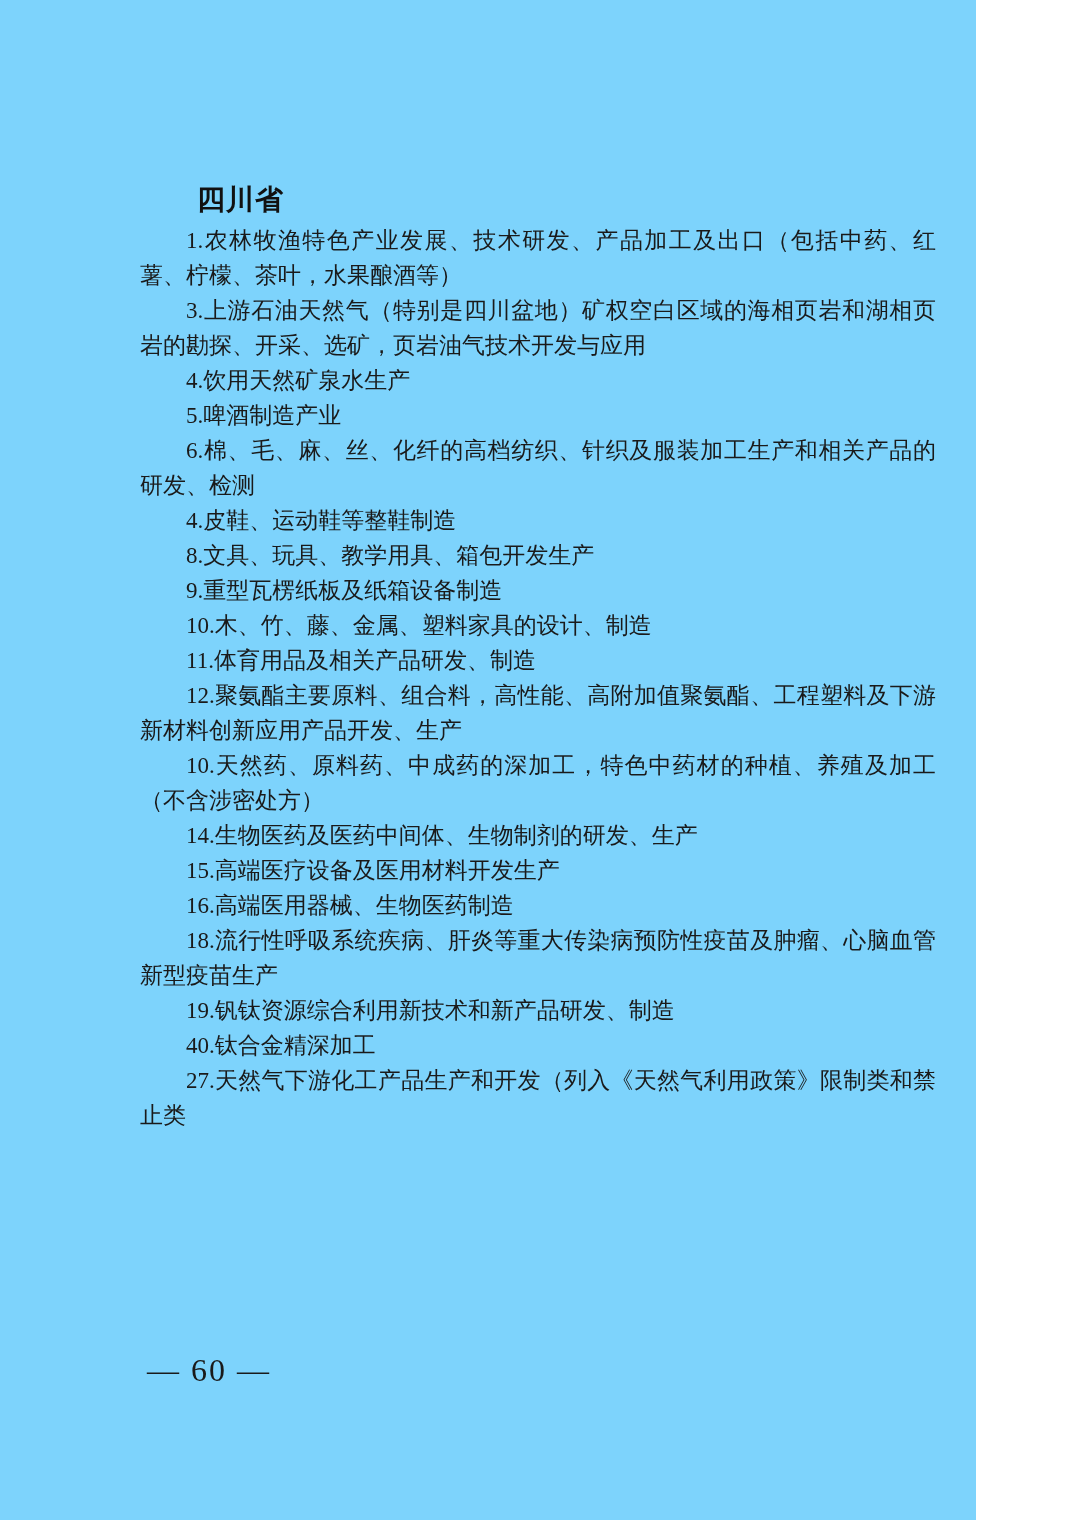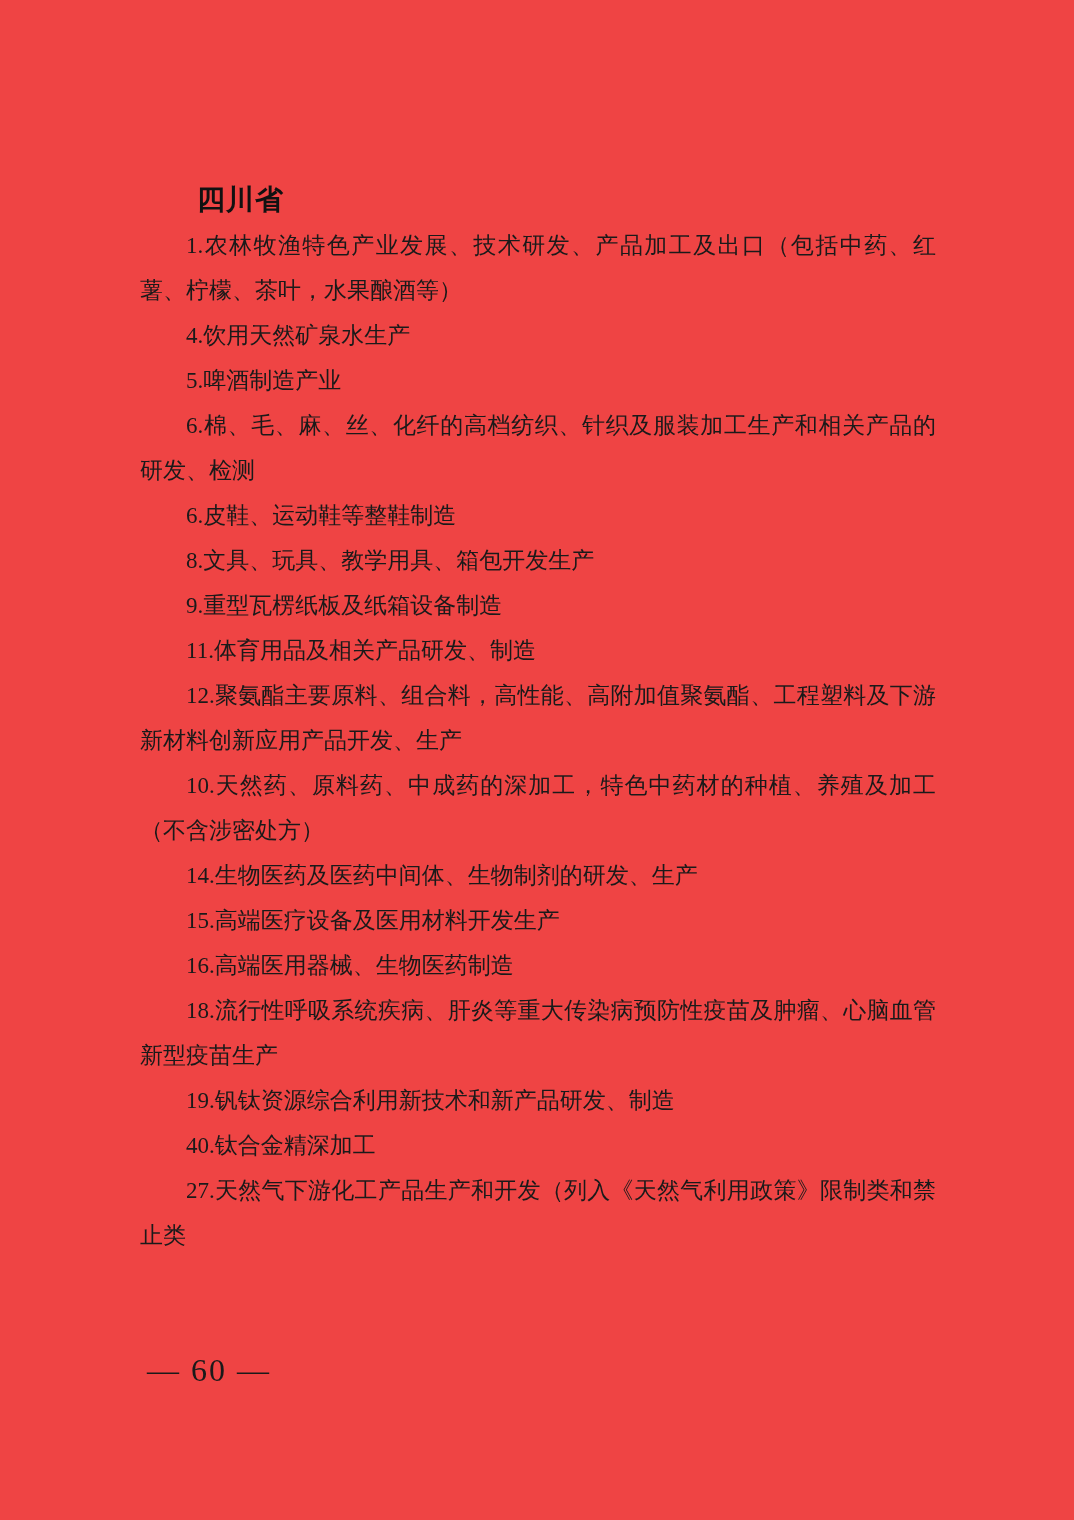--- a/index.html
+++ b/index.html
@@ -2,44 +2,44 @@
 <html><head>
 <meta charset="utf-8">
 <style>
   html, body {
     margin: 0;
     padding: 0;
     background: #ffffff;
   }
   .page {
     position: relative;
-    width: 1074px;
+    width: 976px;
     height: 1520px;
-    background: #ef4444;
+    background: #7dd3fc;
     overflow: hidden;
   }
   .content {
     position: absolute;
     left: 140px;
     top: 180px;
     width: 796px;
   }
   .heading {
     font-family: "Liberation Sans", "DejaVu Sans", sans-serif;
     font-weight: 700;
     font-size: 28px;
     line-height: 40px;
     margin: 0 0 3px 57px;
     color: #111111;
     letter-spacing: 1px;
   }
   .item {
     font-family: "Liberation Serif", "DejaVu Serif", serif;
     font-size: 23px;
-    line-height: 45px;
+    line-height: 35px;
     margin: 0;
     padding: 0;
     text-indent: 2em;
     text-align: justify;
     text-justify: inter-character;
     color: #1a1a1a;
   }
   .footer {
     position: absolute;
     left: 147px;
@@ -51,26 +51,28 @@
     letter-spacing: 2px;
   }
 </style>
 </head>
 <body>
 
 <div class="page">
   <main class="content">
     <h1 class="heading">四川省</h1>
     <p class="item">1.农林牧渔特色产业发展、技术研发、产品加工及出口（包括中药、红薯、柠檬、茶叶，水果酿酒等）</p>
+    <p class="item">3.上游石油天然气（特别是四川盆地）矿权空白区域的海相页岩和湖相页岩的勘探、开采、选矿，页岩油气技术开发与应用</p>
     <p class="item">4.饮用天然矿泉水生产</p>
     <p class="item">5.啤酒制造产业</p>
     <p class="item">6.棉、毛、麻、丝、化纤的高档纺织、针织及服装加工生产和相关产品的研发、检测</p>
-    <p class="item">6.皮鞋、运动鞋等整鞋制造</p>
+    <p class="item">4.皮鞋、运动鞋等整鞋制造</p>
     <p class="item">8.文具、玩具、教学用具、箱包开发生产</p>
     <p class="item">9.重型瓦楞纸板及纸箱设备制造</p>
+    <p class="item">10.木、竹、藤、金属、塑料家具的设计、制造</p>
     <p class="item">11.体育用品及相关产品研发、制造</p>
     <p class="item">12.聚氨酯主要原料、组合料，高性能、高附加值聚氨酯、工程塑料及下游新材料创新应用产品开发、生产</p>
     <p class="item">10.天然药、原料药、中成药的深加工，特色中药材的种植、养殖及加工（不含涉密处方）</p>
     <p class="item">14.生物医药及医药中间体、生物制剂的研发、生产</p>
     <p class="item">15.高端医疗设备及医用材料开发生产</p>
     <p class="item">16.高端医用器械、生物医药制造</p>
     <p class="item">18.流行性呼吸系统疾病、肝炎等重大传染病预防性疫苗及肿瘤、心脑血管新型疫苗生产</p>
     <p class="item">19.钒钛资源综合利用新技术和新产品研发、制造</p>
     <p class="item">40.钛合金精深加工</p>
     <p class="item">27.天然气下游化工产品生产和开发（列入《天然气利用政策》限制类和禁止类</p>

